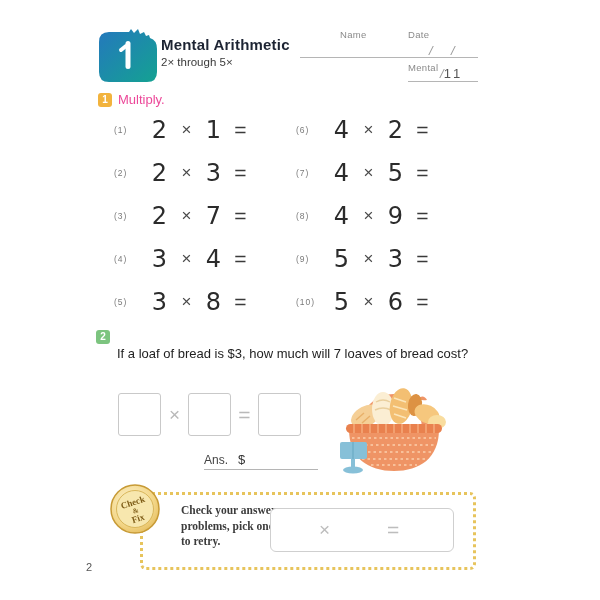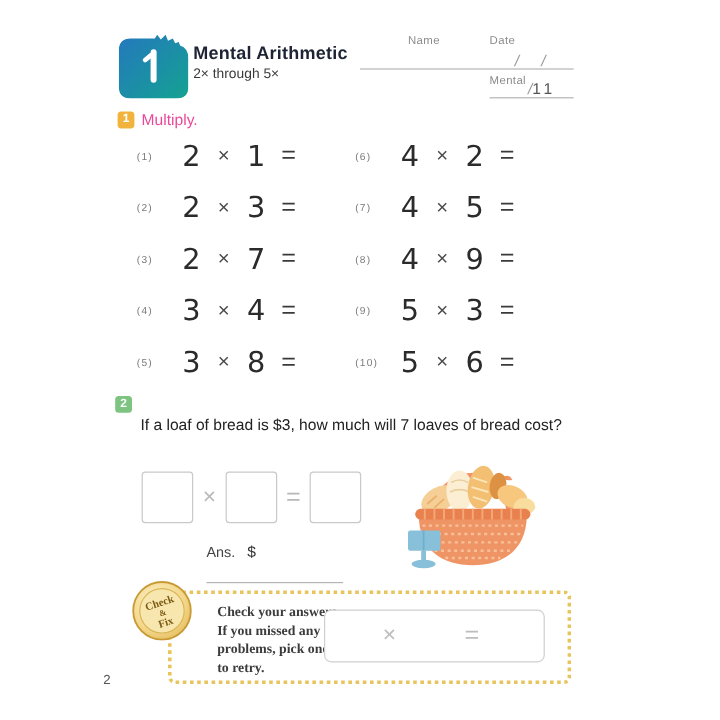--- a/index.html
+++ b/index.html
@@ -35,22 +35,22 @@
   .pnum{width:32px;font-size:8.5px;color:#7a7a7a;letter-spacing:1px;}
   .digit{width:27px;text-align:center;font-family:"DejaVu Sans",sans-serif;
          font-size:24px;color:#2b2b2b;font-weight:400;}
   .op{width:27px;text-align:center;font-size:17px;color:#4a4a4a;}
   .eqsym{width:27px;text-align:center;font-size:21px;color:#3a3a3a;}
 
   
   #work-row{position:absolute;left:118px;top:393px;display:flex;align-items:center;}
   .wbox{width:41px;height:41px;border:1.5px solid #c9c9c9;border-radius:3px;background:#fff;}
   .wop{width:27px;text-align:center;font-size:19px;color:#b9b9b9;}
-  #ans-row{position:absolute;left:172px;top:452px;width:114px;
-           border-bottom:1.5px solid #b5b5b5;padding-bottom:18px;
+  #ans-row{position:absolute;left:204px;top:452px;width:114px;
+           border-bottom:1.5px solid #b5b5b5;padding-bottom:2px;
            font-size:12px;color:#444;}
   #ans-row .cur{margin-left:10px;font-size:13px;color:#333;}
 
   
   #basket{position:absolute;left:338px;top:372px;width:112px;height:104px;}
 
   
   #dotted-box{position:absolute;left:140px;top:492px;width:330px;height:72px;
               border:3px dotted #e7c45c;border-radius:6px;background:#fff;}
   #cf-badge{position:absolute;left:110px;top:484px;width:50px;height:50px;z-index:3;}
@@ -255,21 +255,20 @@
     <circle cx="25" cy="25" r="18.5" fill="#f7e7ae" stroke="#d9b65a" stroke-width="1"></circle>
     <g transform="rotate(-18 25 25)" fill="#7c5a14" font-family="Liberation Serif,serif" font-weight="bold" text-anchor="middle">
       <text x="25" y="21" font-size="9">Check</text>
       <text x="25" y="29" font-size="7">&amp;</text>
       <text x="25" y="38" font-size="9">Fix</text>
     </g>
   </svg>
 
   <div id="cf-text">
     <div>Check your answers.</div>
-    <div>If you missed any</div>
     <div>problems, pick one</div>
     <div>to retry.</div>
   </div>
 
   <div id="retry-box">
     <span class="rop rx">×</span>
     <span class="rop re">=</span>
   </div>
 
   <div id="page-number">2</div>

